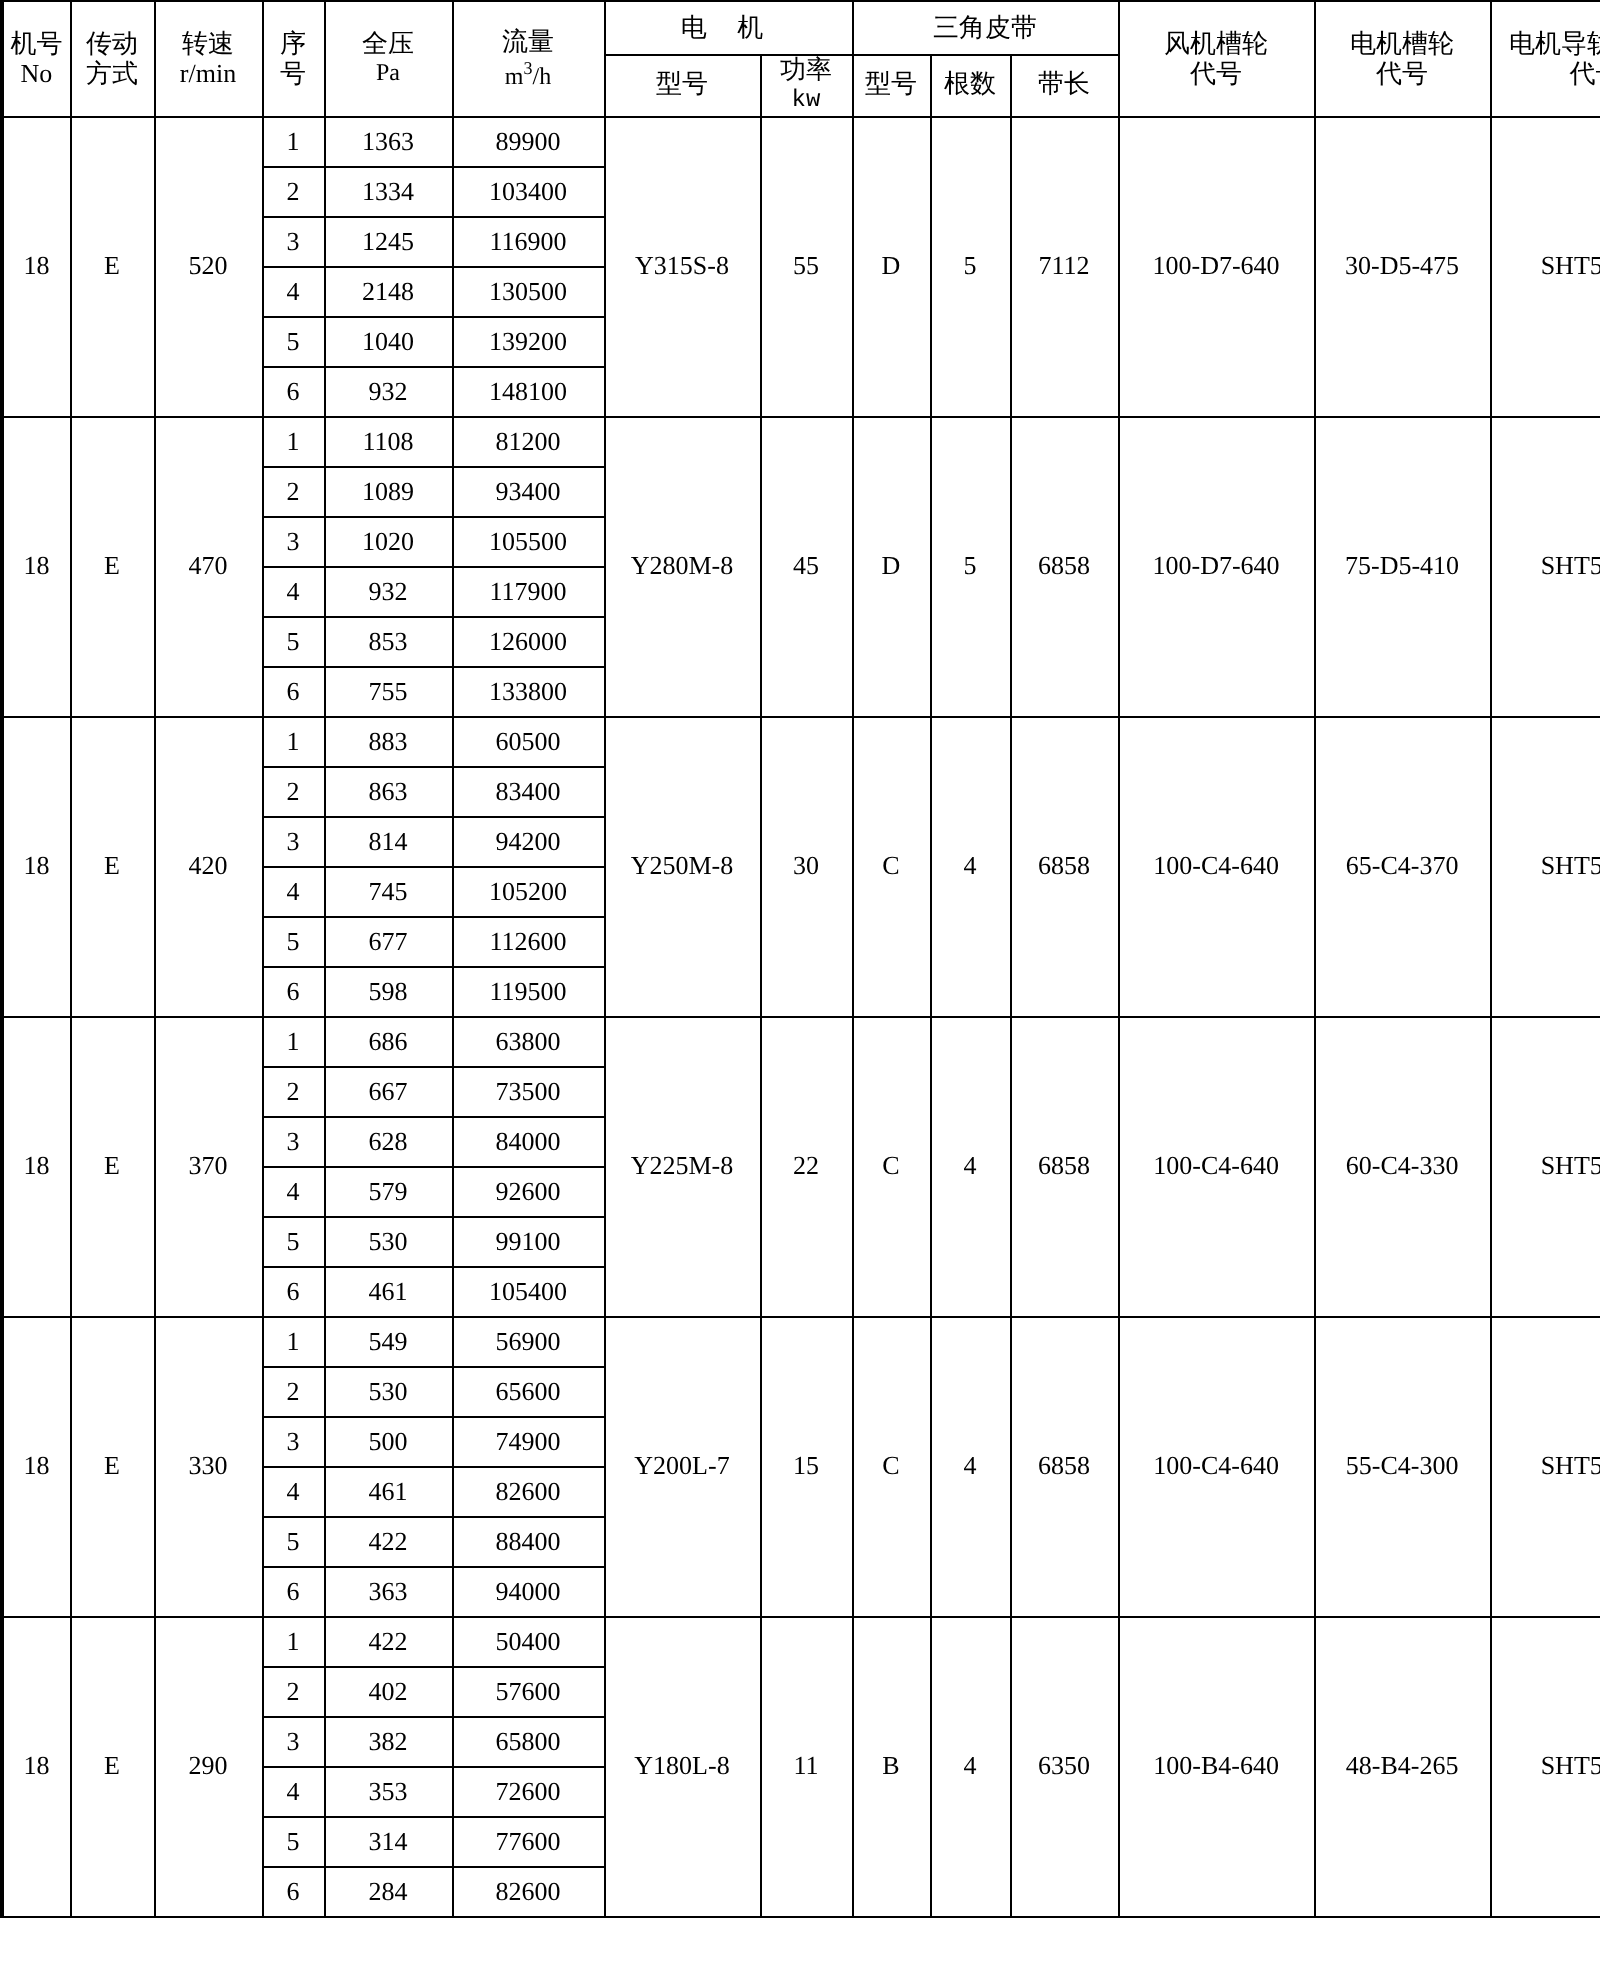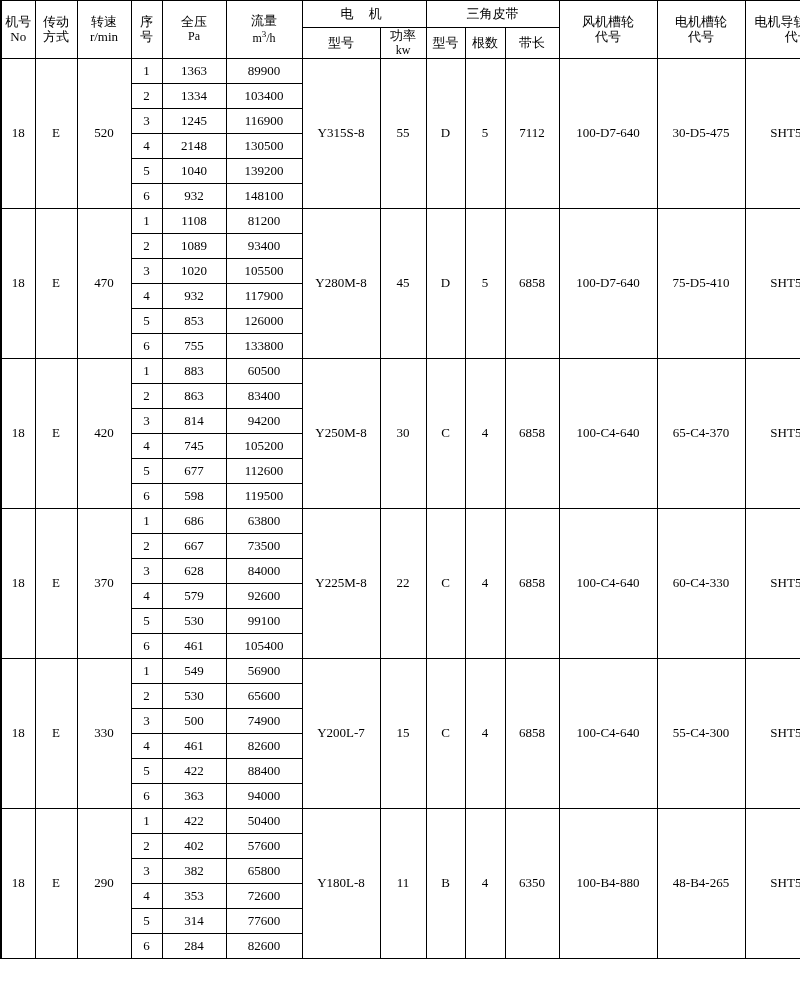--- a/index.html
+++ b/index.html
@@ -31,20 +31,21 @@
   
   .hdr {
     font-size: 13.5px;
     height: 27px;
   }
   .hdr-top td {
     height: 26px;
   }
   .hdr-sub td {
     height: 30px;
+    font-family: Liberation Mono, monospace;
   }
   .sp {
     letter-spacing: 6px;
     padding-left: 6px;
   }
   .unit {
     font-size: 12px;
   }
   .unit sup {
     font-size: 9px;
@@ -376,21 +377,21 @@
         <td rowspan="6" class="grp">E</td>
         <td rowspan="6" class="grp">290</td>
         <td class="seq">1</td>
         <td class="num">422</td>
         <td class="num">50400</td>
         <td rowspan="6" class="model">Y180L-8</td>
         <td rowspan="6" class="num">11</td>
         <td rowspan="6" class="num">B</td>
         <td rowspan="6" class="num">4</td>
         <td rowspan="6" class="num">6350</td>
-        <td rowspan="6" class="code">100-B4-880</td>
+        <td rowspan="6" class="code">100-B4-640</td>
         <td rowspan="6" class="code">48-B4-265</td>
         <td rowspan="6" class="code outer-right">SHT542-2</td>
       </tr>
       <tr class="brow">
         <td class="seq">2</td>
         <td class="num">402</td>
         <td class="num">57600</td>
       </tr>
       <tr class="brow">
         <td class="seq">3</td>

